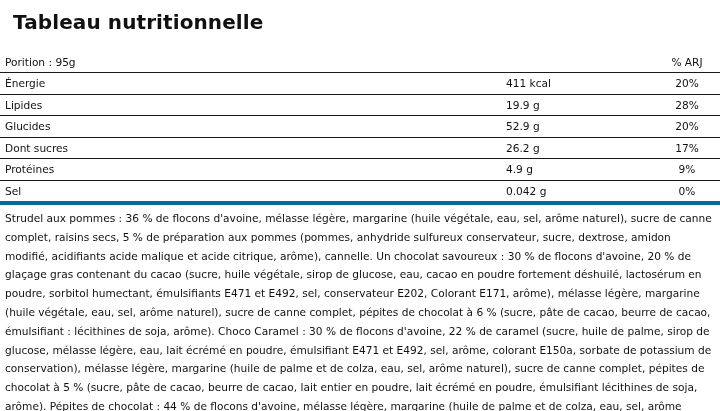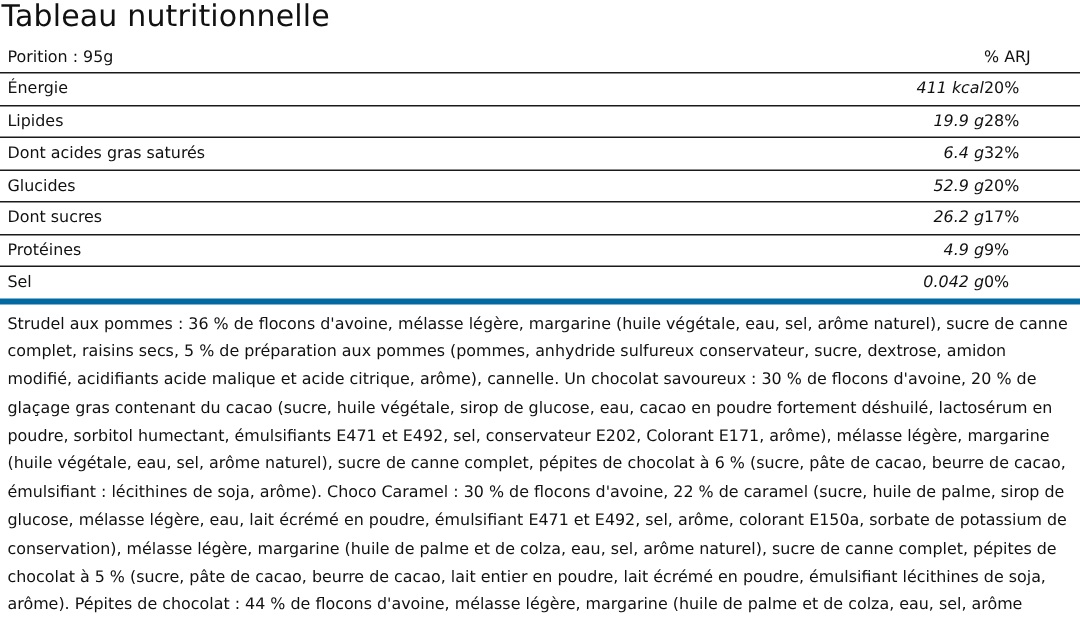--- a/index.html
+++ b/index.html
@@ -10,24 +10,24 @@
     body {
       width: 720px;
       height: 411px;
       overflow: hidden;
       font-family: "DejaVu Sans", sans-serif;
       color: #111111;
     }
     .title {
       font-size: 20px;
       line-height: 20px;
-      margin: 0;
+      margin: 12px;
       padding: 0 0 0 1px;
       height: 27px;
-      font-weight: normal;
+      font-weight: bold;
       color: #111;
       letter-spacing: 0.1px;
     }
     .nut-table {
       width: 720px;
       border-collapse: collapse;
       font-size: 10.6px;
     }
     .nut-table td {
       height: 20.5px;
@@ -37,27 +37,25 @@
       white-space: nowrap;
     }
     .nut-table tr.last td {
       border-bottom: 4px solid #0369a1;
     }
     .nut-table td.label {
       padding-left: 5px;
       margin-left: 28px;
     }
     .nut-table td.value {
-      text-align: right;
       width: 150px;
       padding-right: 0;
-      font-style: italic;
     }
     .nut-table td.pct {
-      text-align: left;
+      text-align: center;
       width: 62px;
       padding-right: 2px;
     }
     .nut-table tr.header td {
       height: 21px;
     }
     .ingredients {
       font-size: 10.6px;
       line-height: 18.8px;
       padding: 4px 0 0 5px;
@@ -82,25 +80,20 @@
       <td class="label">Énergie</td>
       <td class="value">411 kcal</td>
       <td class="pct">20%</td>
     </tr>
     <tr>
       <td class="label">Lipides</td>
       <td class="value">19.9 g</td>
       <td class="pct">28%</td>
     </tr>
     <tr>
-      <td class="label">Dont acides gras saturés</td>
-      <td class="value">6.4 g</td>
-      <td class="pct">32%</td>
-    </tr>
-    <tr>
       <td class="label">Glucides</td>
       <td class="value">52.9 g</td>
       <td class="pct">20%</td>
     </tr>
     <tr>
       <td class="label">Dont sucres</td>
       <td class="value">26.2 g</td>
       <td class="pct">17%</td>
     </tr>
     <tr>

